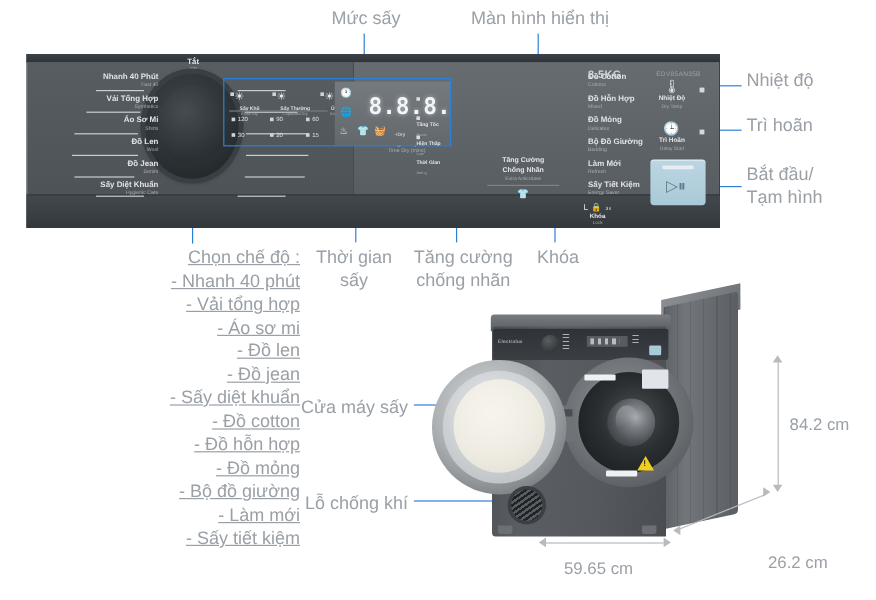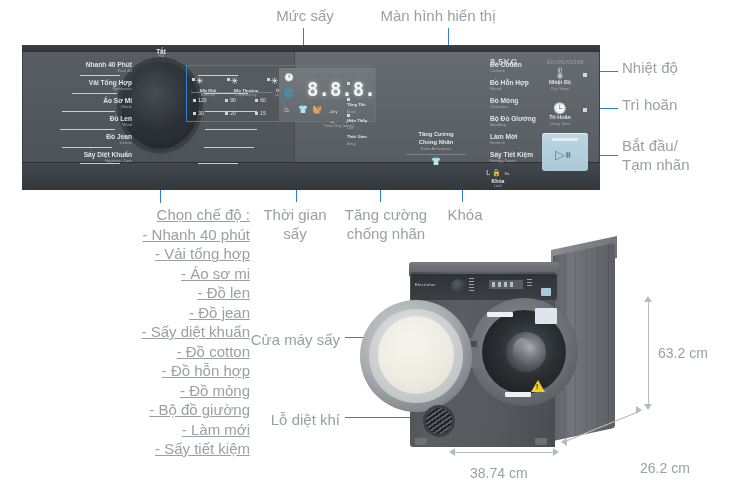--- a/index.html
+++ b/index.html
@@ -184,32 +184,32 @@
 
   
   .dim-line { position:absolute; background:#b6bbbf; }
   .dim-txt { position:absolute; color:#9aa0a6; font-size:14px; }
   .arrow { position:absolute; width:0; height:0; }
 </style>
 </head>
 <body>
 
 <div class="anno c" style="left:240px;top:6px;width:130px;">Mức sấy</div>
-<div class="anno c" style="left:348px;top:6px;width:180px;">Màn hình hiển thị</div>
+<div class="anno c" style="left:360px;top:6px;width:180px;">Màn hình hiển thị</div>
 <div class="anno l" style="left:622px;top:58px;width:108px;">Nhiệt độ</div>
 <div class="anno l" style="left:622px;top:95px;width:108px;">Trì hoãn</div>
 <div class="anno l" style="left:622px;top:136px;width:108px;">Bắt đầu/
-Tạm nhãn</div>
+Tạm hình</div>
 <div class="anno c" style="left:250px;top:205px;width:90px;">Thời gian
 sấy</div>
 <div class="anno c" style="left:336px;top:205px;width:100px;">Tăng cường
 chống nhãn</div>
 <div class="anno c" style="left:430px;top:205px;width:70px;">Khóa</div>
 <div class="anno r" style="left:225px;top:330px;width:115px;">Cửa máy sấy</div>
-<div class="anno r" style="left:225px;top:410px;width:115px;">Lỗ diệt khí</div>
+<div class="anno r" style="left:225px;top:410px;width:115px;">Lỗ chống khí</div>
 <div class="anno r" style="left:70px;top:205px;width:180px;line-height:19.5px;text-decoration:underline;">Chọn chế độ :
 - Nhanh 40 phút
 - Vải tổng hợp
 - Áo sơ mi
 - Đồ len
 - Đồ jean
 - Sấy diệt khuẩn
 - Đồ cotton
 - Đồ hỗn hợp
 - Đồ mỏng
@@ -456,23 +456,23 @@
   <div class="vent"></div>
   <div class="warn"></div>
   <div class="label-tag" style="left:132px;top:62px;width:26px;height:5px;"></div>
   <div class="label-tag" style="left:150px;top:142px;width:26px;height:5px;"></div>
   <div class="label-tag" style="left:180px;top:58px;width:22px;height:16px;background:#dfe5ea;"></div>
 </div>
 
 <div class="dim-line" style="left:648px;top:300px;width:1.4px;height:105px;"></div>
 <div class="arrow" style="left:644px;top:296px;border-left:4px solid transparent;border-right:4px solid transparent;border-bottom:6px solid #b6bbbf;"></div>
 <div class="arrow" style="left:644px;top:404px;border-left:4px solid transparent;border-right:4px solid transparent;border-top:6px solid #b6bbbf;"></div>
-<div class="dim-txt" style="left:658px;top:345px;">63.2 cm</div>
+<div class="dim-txt" style="left:658px;top:345px;">84.2 cm</div>
 
 <div class="dim-line" style="left:455px;top:452px;width:98px;height:1.4px;"></div>
 <div class="arrow" style="left:449px;top:448px;border-top:4px solid transparent;border-bottom:4px solid transparent;border-right:6px solid #b6bbbf;"></div>
 <div class="arrow" style="left:553px;top:448px;border-top:4px solid transparent;border-bottom:4px solid transparent;border-left:6px solid #b6bbbf;"></div>
-<div class="dim-txt" style="left:470px;top:465px;">38.74 cm</div>
+<div class="dim-txt" style="left:470px;top:465px;">59.65 cm</div>
 
 <div class="dim-line" style="left:565px;top:441px;width:78px;height:1.4px;transform:rotate(-22deg);transform-origin:left center;"></div>
 <div class="arrow" style="left:561px;top:438px;border-top:4px solid transparent;border-bottom:4px solid transparent;border-right:6px solid #b6bbbf;"></div>
 <div class="arrow" style="left:636px;top:406px;border-top:4px solid transparent;border-bottom:4px solid transparent;border-left:6px solid #b6bbbf;"></div>
 <div class="dim-txt" style="left:640px;top:460px;">26.2 cm</div>
 
 </body></html>

